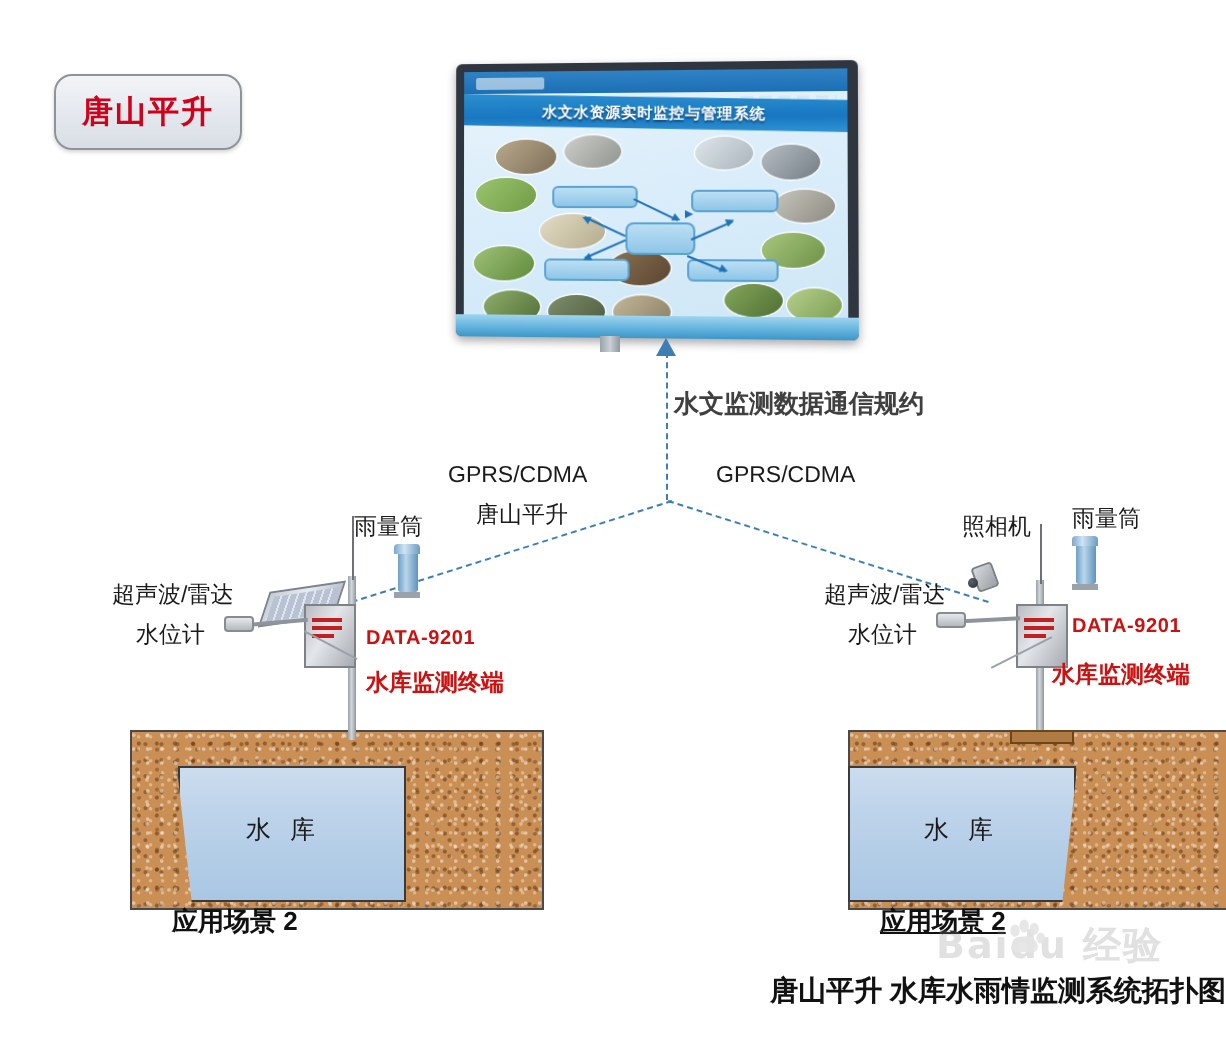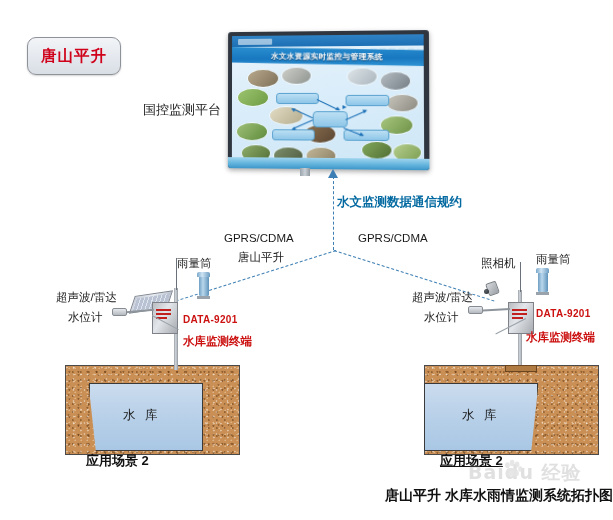--- a/index.html
+++ b/index.html
@@ -104,25 +104,25 @@
     border-left:1.9px dashed #3d7fb4;
   }
   .vline-arrow{
     position:absolute;left:328px;top:169px;width:0;height:0;
     border-left:5px solid transparent;border-right:5px solid transparent;
     border-bottom:9px solid #3d7fb4;
   }
   .lbl{position:absolute;font-size:11.5px;color:#1a1a1a;white-space:nowrap;}
   .lbl-proto{
     position:absolute;left:337px;top:194px;font-size:12.5px;
-    color:#0369a1;font-weight:bold;white-space:nowrap;
-  }
-
-  
-  .scene{position:absolute;width:175px;height:90px;}
+    color:#404040;font-weight:bold;white-space:nowrap;
+  }
+
+  
+  .scene{position:absolute;width:175px;height:90px;padding-left:32px;}
   .earth{
     position:absolute;inset:0;
     background-color:#c98f55;
     background-image:
       radial-gradient(circle at 12% 22%,rgba(255,255,255,.45) .6px,transparent 1.2px),
       radial-gradient(circle at 38% 64%,rgba(90,45,10,.5) .7px,transparent 1.3px),
       radial-gradient(circle at 68% 18%,rgba(255,255,255,.4) .6px,transparent 1.2px),
       radial-gradient(circle at 84% 76%,rgba(90,45,10,.45) .7px,transparent 1.3px),
       radial-gradient(circle at 55% 40%,rgba(255,240,210,.4) .6px,transparent 1.1px),
       radial-gradient(circle at 25% 88%,rgba(110,60,20,.45) .7px,transparent 1.3px);
@@ -211,21 +211,20 @@
 </style>
 </head>
 <body>
 
 <div id="stage">
 
   <div class="badge">
     <span>唐山平升</span>
   </div>
 
-  <div class="platform-label">国控监测平台</div>
 
   <div class="monitor">
     <div class="monitor-bezel"></div>
     <div class="monitor-screen">
       <div class="mon-topbar">
         <div class="mon-logo"></div>
       </div>
       <div class="mon-globe"></div>
       <div class="mon-mini"></div>
       <div class="mon-ribbon">

